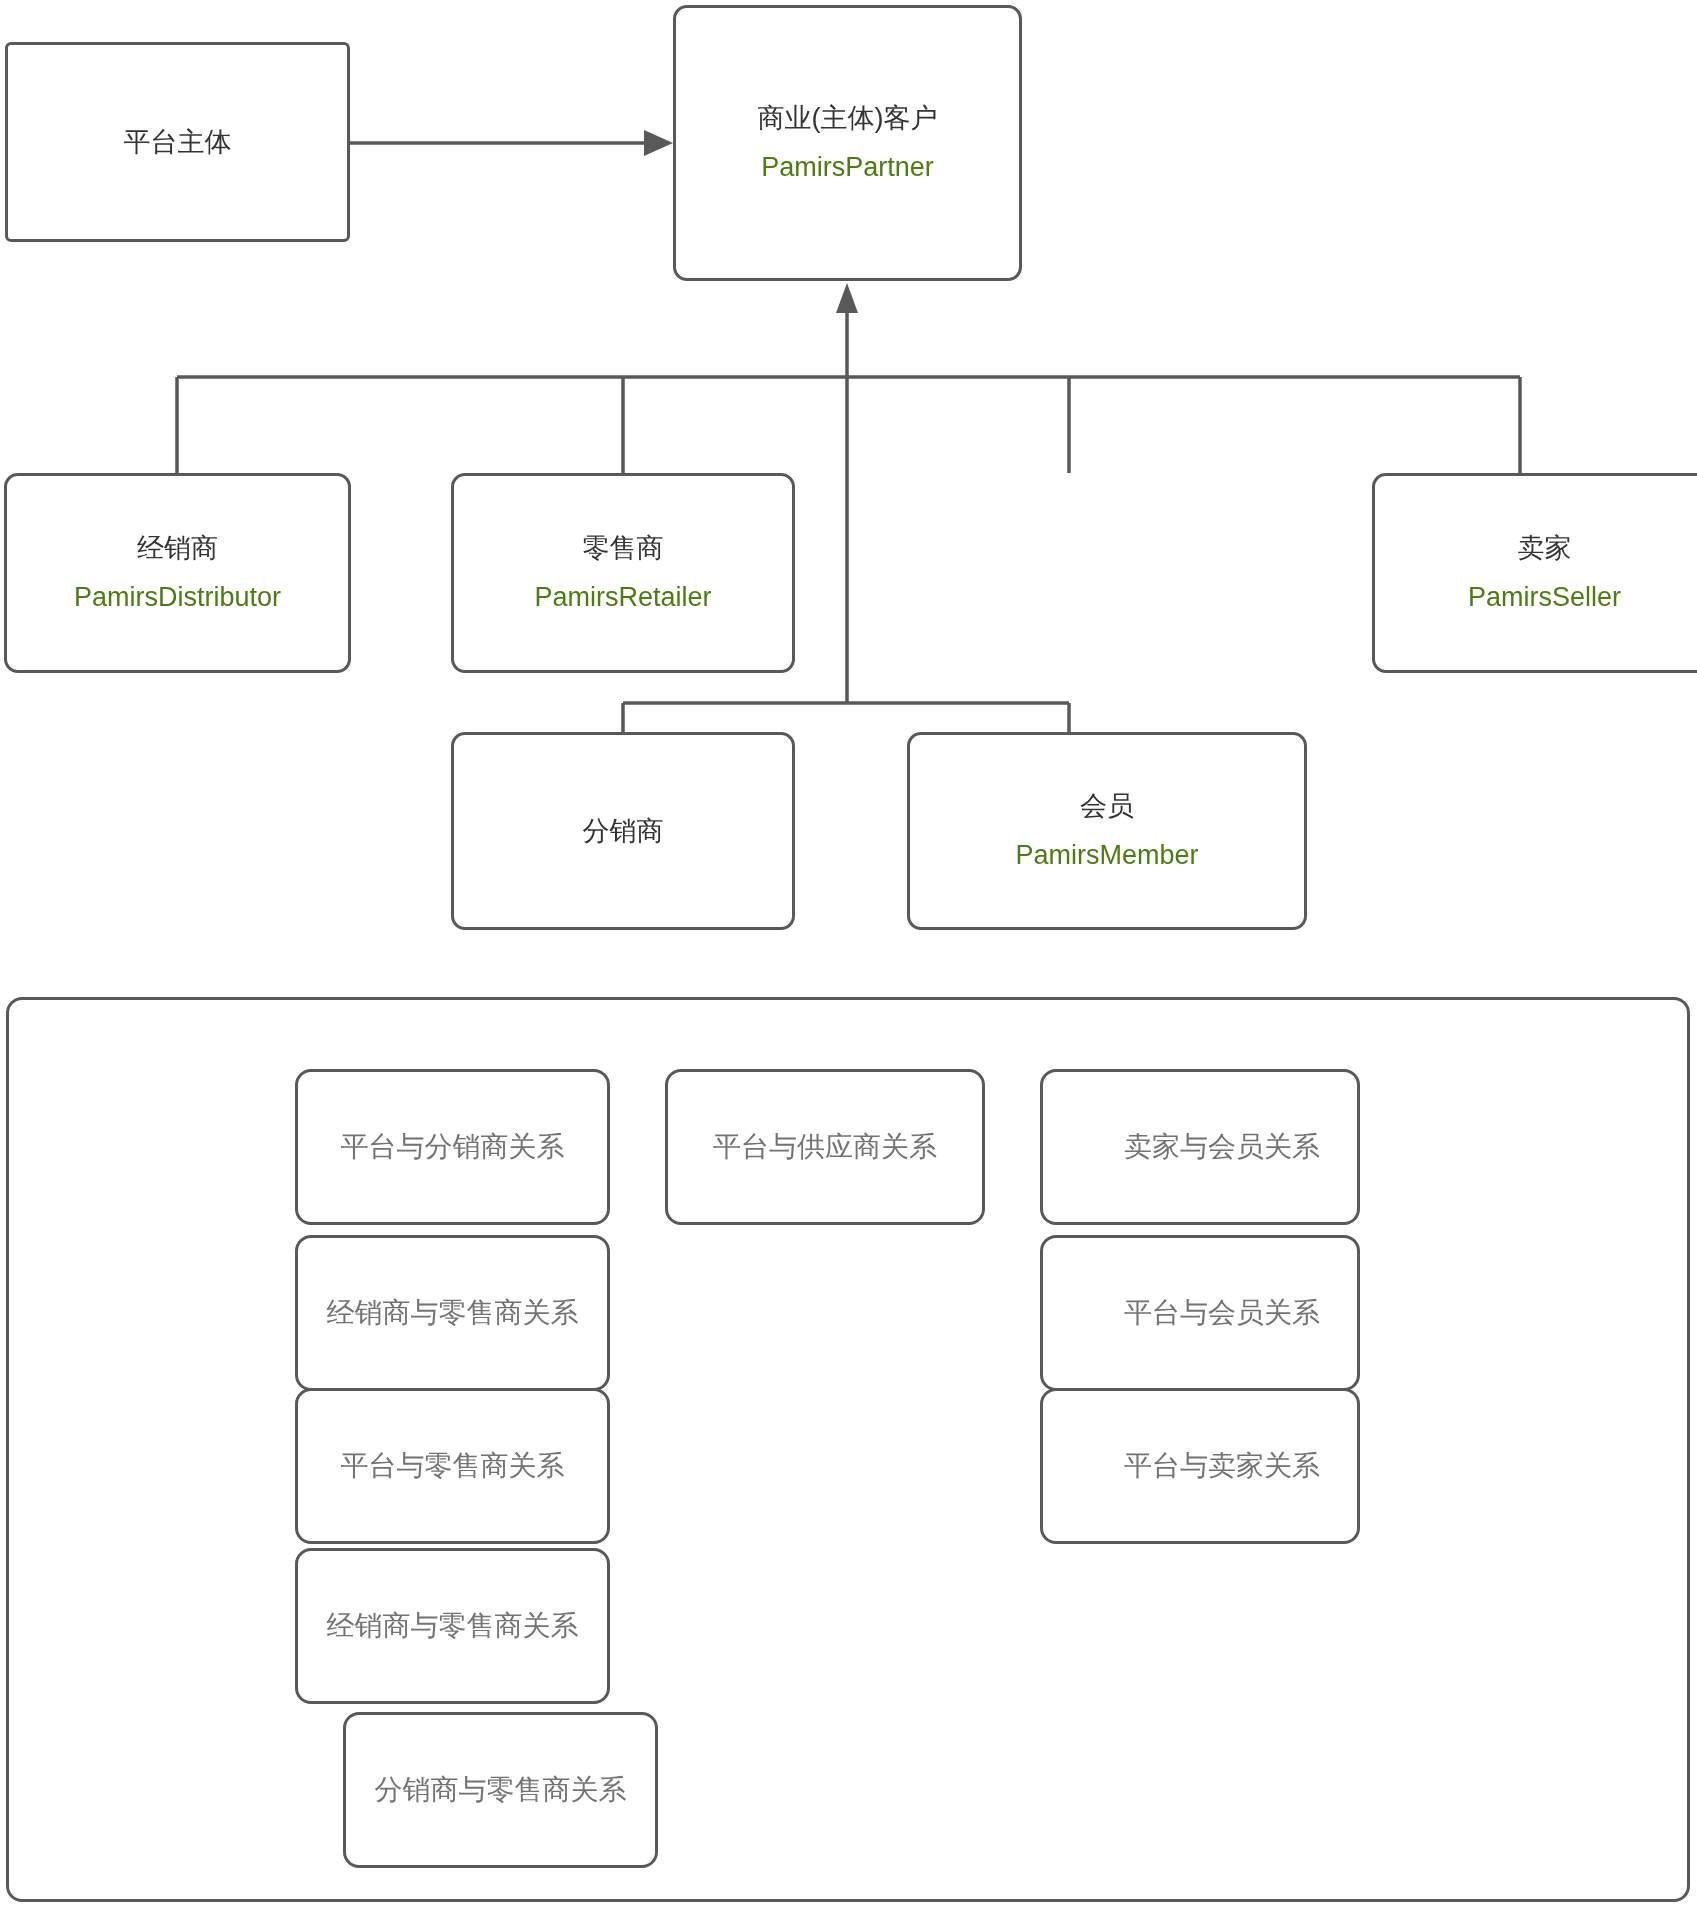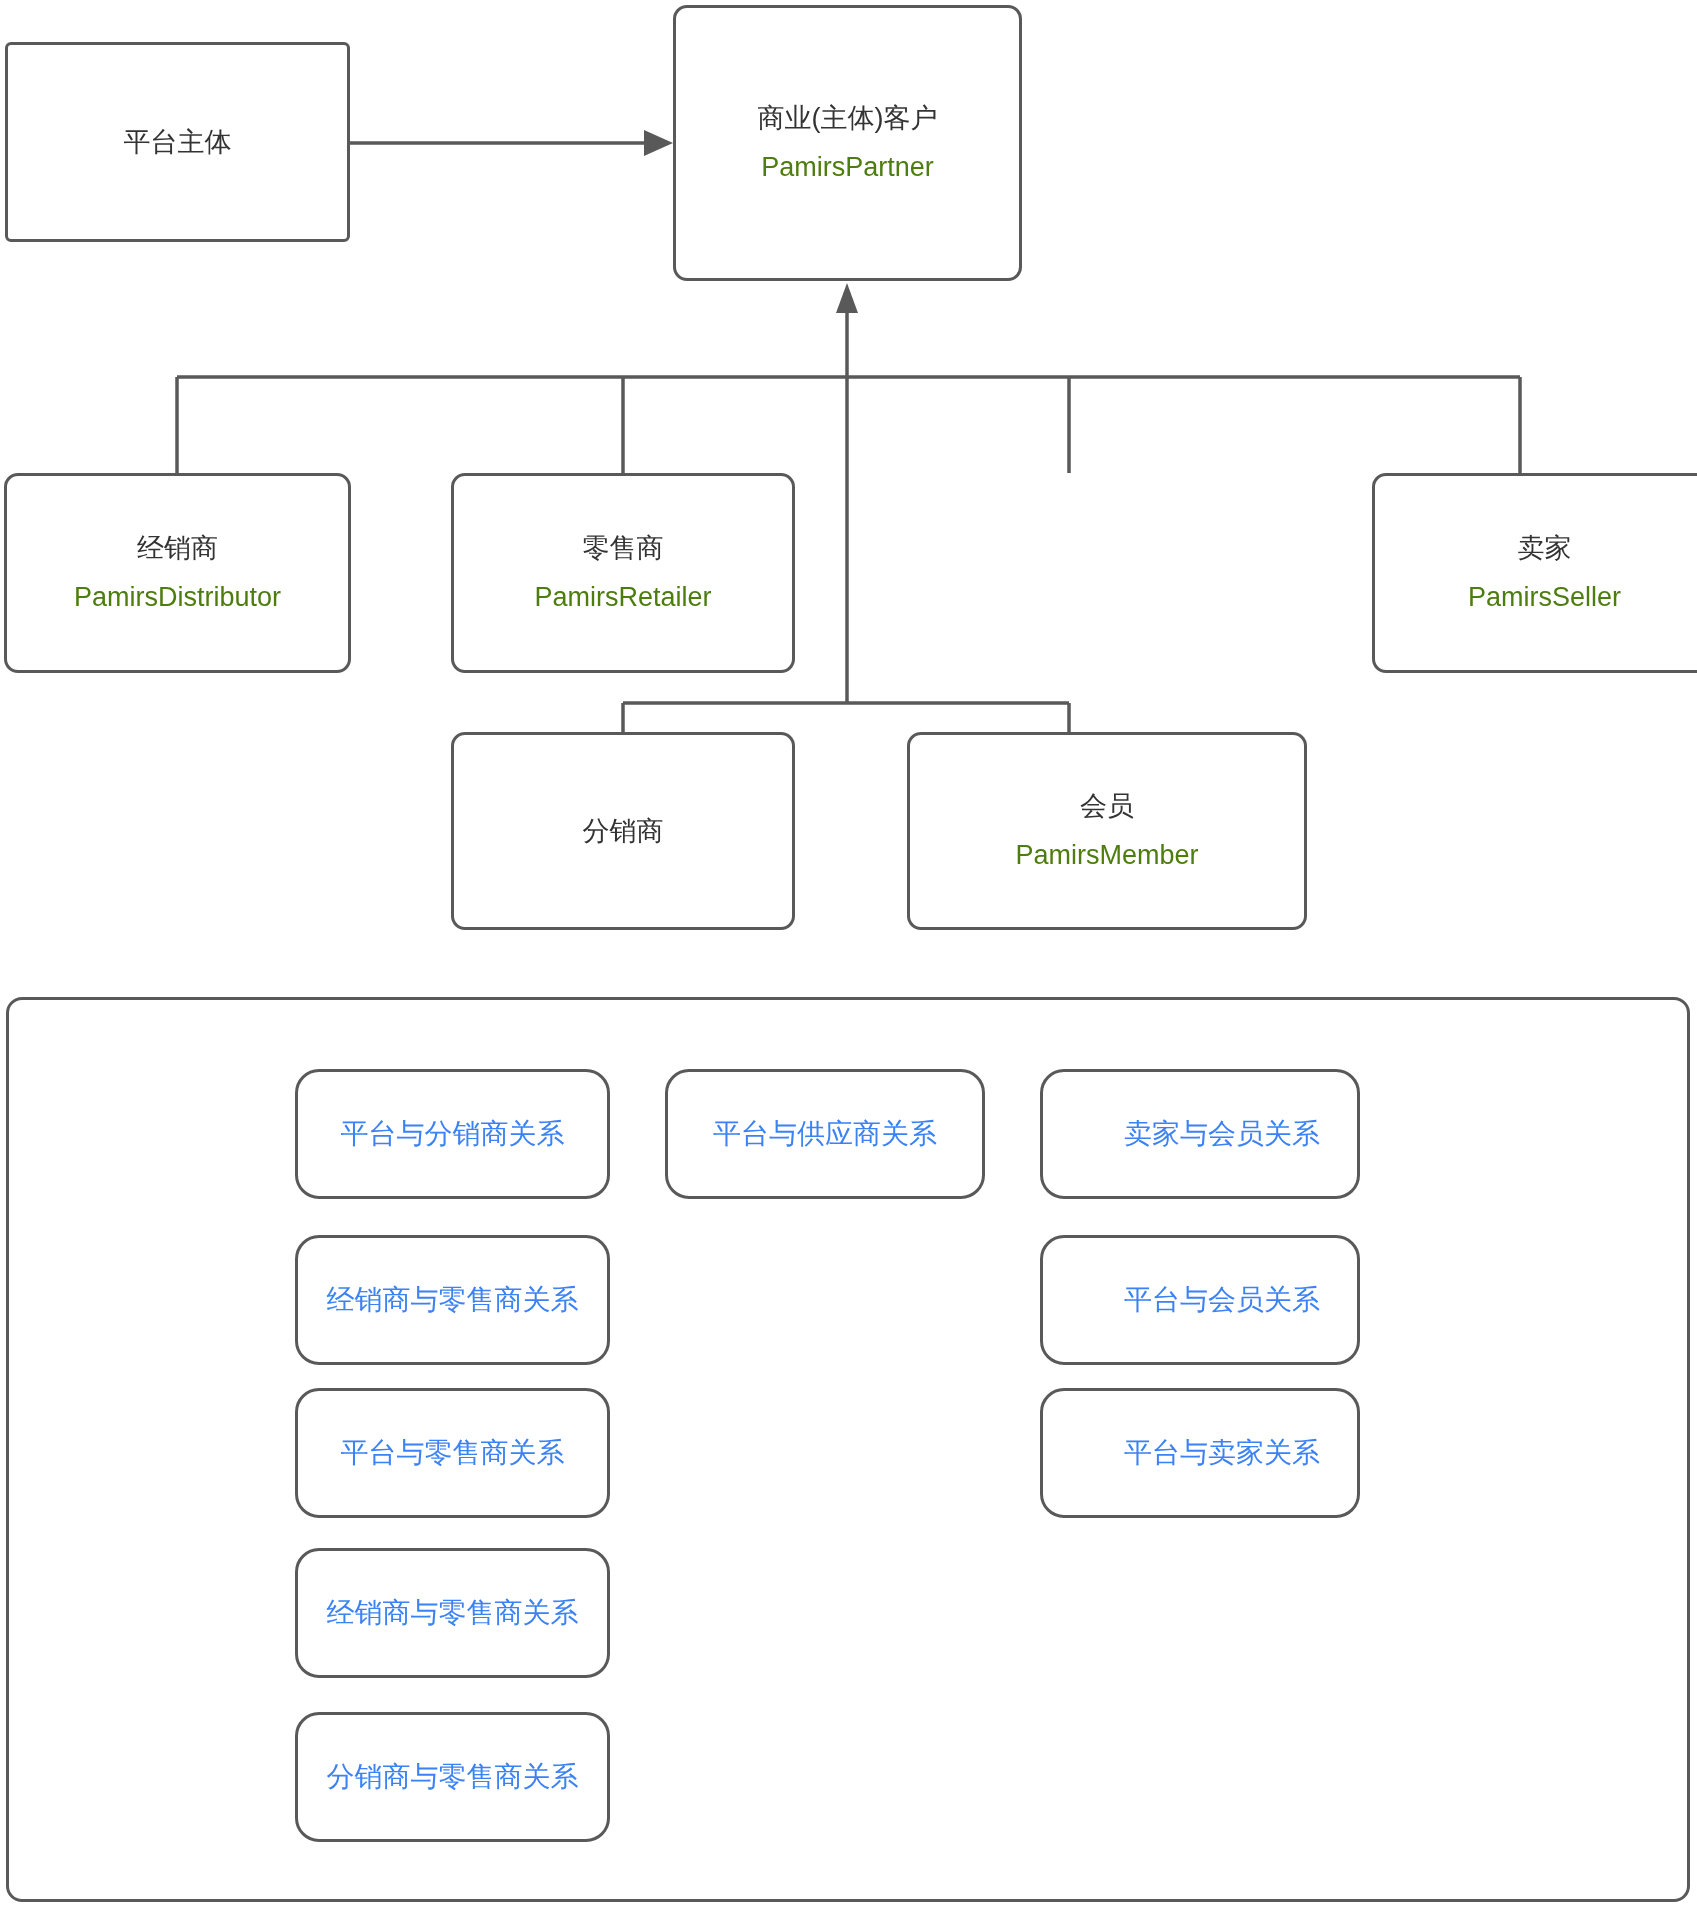--- a/index.html
+++ b/index.html
@@ -81,39 +81,39 @@
     text-align: center;
     font-size: 76px;
     line-height: 126px;
     font-weight: 500;
     color: #262626;
     letter-spacing: 2px;
   }
   .relation-box {
     position: absolute;
     box-sizing: border-box;
-    height: 130px;
+    height: 156px;
     border: 3.5px solid #595959;
-    border-radius: 24px;
+    border-radius: 16px;
     background: #ffffff;
     display: flex;
     align-items: center;
     justify-content: center;
     font-size: 28px;
-    color: #3b82f6;
+    color: #737373;
     white-space: nowrap;
   }
   .col-a { left: 295px;  width: 315px; }
   .col-b { left: 665px;  width: 320px; }
   .col-c { left: 1040px; width: 320px; padding-left: 44px; }
   .row-1 { top: 1069px; }
   .row-2 { top: 1235px; }
   .row-3 { top: 1388px; }
   .row-4 { top: 1548px; }
-  .row-5 { top: 1712px; }
+  .row-5 { top: 1712px; margin-left: 48px; }
 </style>
 </head>
 <body>
 
 <div id="canvas">
 
   <svg id="wires" viewBox="0 0 1697 1908" xmlns="http://www.w3.org/2000/svg">
     <g stroke="#595959" stroke-width="3.5" fill="none">
 
       <line x1="350" y1="143" x2="648" y2="143"></line>

